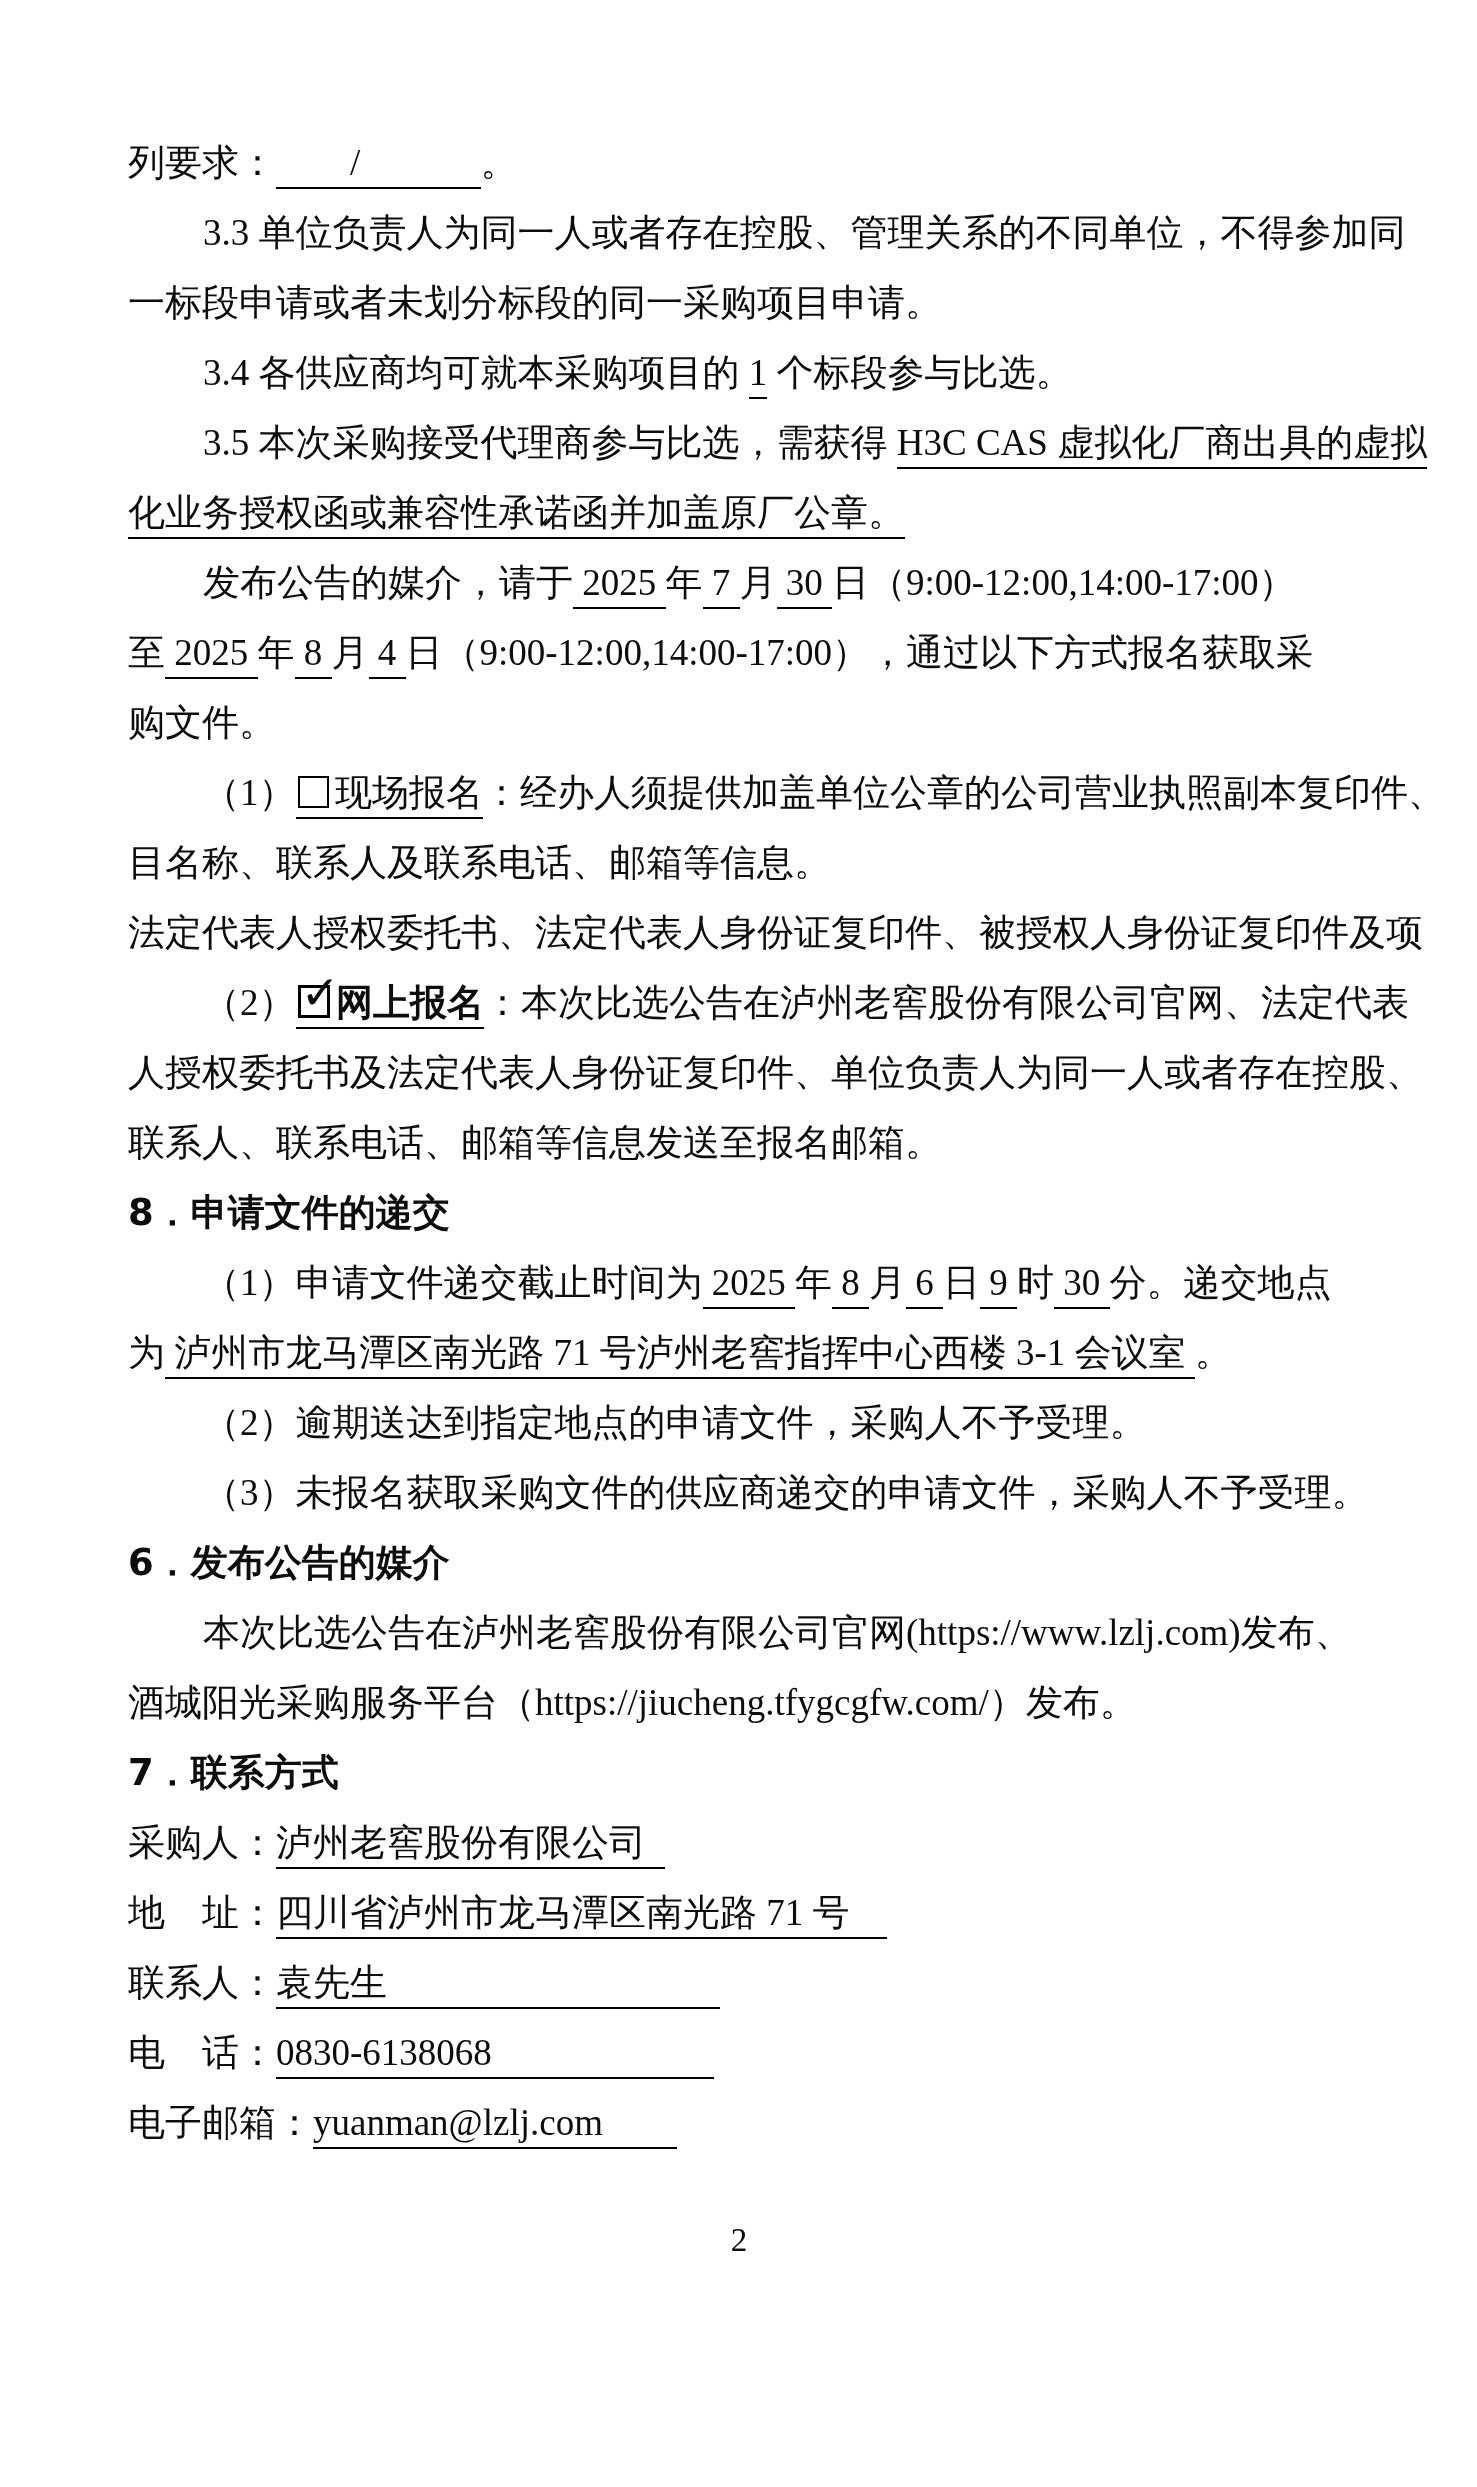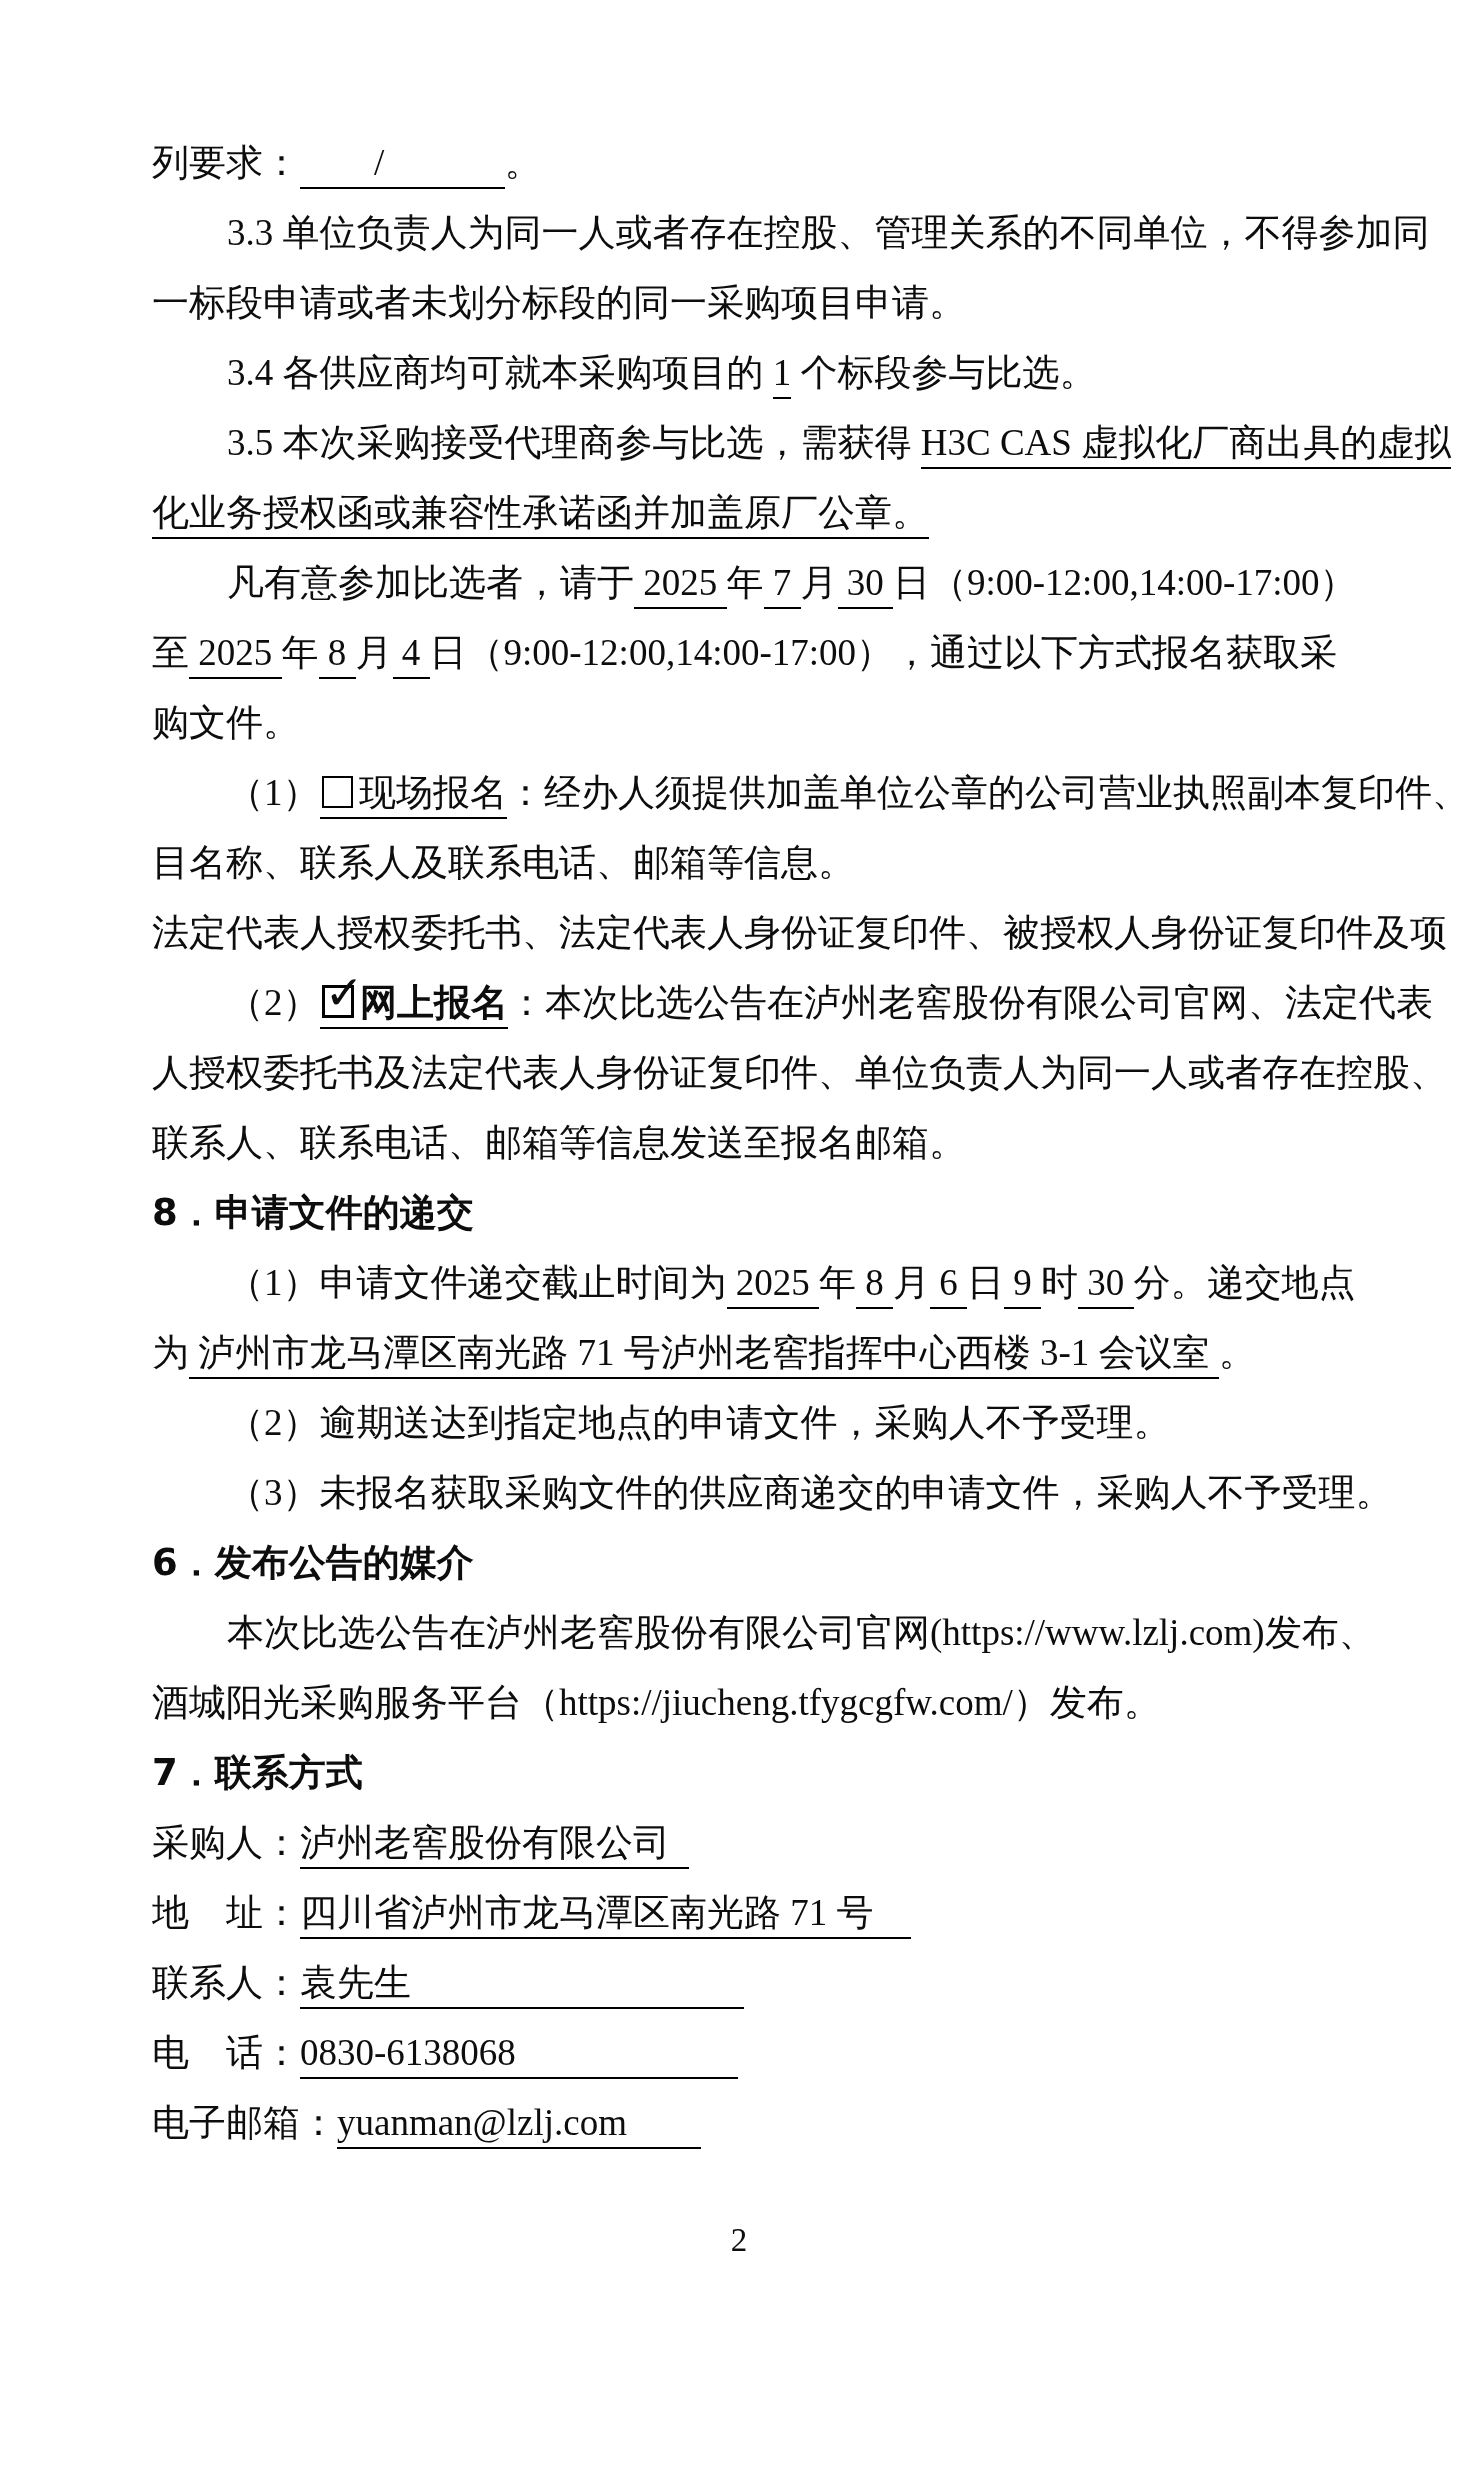--- a/index.html
+++ b/index.html
@@ -5,21 +5,21 @@
   html,body{margin:0;padding:0;background:#ffffff;}
   .page{
     position:relative;
     width:1478px;height:2487px;
     background:#ffffff;
     color:#0d0d0d;
     font-family:"Liberation Serif","DejaVu Serif",serif;
     font-size:37px;
     overflow:hidden;
   }
-  .doc{position:absolute;left:128px;top:128px;width:1281px;margin-left:24px;}
+  .doc{position:absolute;left:128px;top:128px;width:1281px;}
   .line{line-height:70px;height:70px;white-space:nowrap;}
   .ind{padding-left:75px;}
   .heading{
     font-weight:700;
     font-family:"DejaVu Sans","Liberation Sans",sans-serif;
   }
   .seg{white-space:pre;}
   .u{border-bottom:2px solid #000;padding-bottom:3.9px;}
   .b{font-weight:700;}
   .cbx{
@@ -44,21 +44,21 @@
 <body>
 
 <div class="page">
   <div class="doc">
       <div class="line"><span class="seg">列要求：</span><span class="seg u">　　/　　　&nbsp;</span><span class="seg">。</span></div>
       <div class="line ind"><span class="seg">3.3 单位负责人为同一人或者存在控股、管理关系的不同单位，不得参加同</span></div>
       <div class="line"><span class="seg">一标段申请或者未划分标段的同一采购项目申请。</span></div>
       <div class="line ind"><span class="seg">3.4 各供应商均可就本采购项目的&nbsp;</span><span class="seg u">1</span><span class="seg">&nbsp;个标段参与比选。</span></div>
       <div class="line ind"><span class="seg">3.5 本次采购接受代理商参与比选，需获得&nbsp;</span><span class="seg u">H3C CAS 虚拟化厂商出具的虚拟</span></div>
       <div class="line"><span class="seg u">化业务授权函或兼容性承诺函并加盖原厂公章。</span></div>
-      <div class="line ind"><span class="seg">凡有意参加比选者，请于</span><span class="seg u">&nbsp;2025&nbsp;</span><span class="seg">年</span><span class="seg u">&nbsp;7&nbsp;</span><span class="seg">月</span><span class="seg u">&nbsp;30&nbsp;</span><span class="seg">日（9:00-12:00,14:00-17:00）</span></div>
+      <div class="line ind"><span class="seg">发布公告的媒介，请于</span><span class="seg u">&nbsp;2025&nbsp;</span><span class="seg">年</span><span class="seg u">&nbsp;7&nbsp;</span><span class="seg">月</span><span class="seg u">&nbsp;30&nbsp;</span><span class="seg">日（9:00-12:00,14:00-17:00）</span></div>
       <div class="line"><span class="seg">至</span><span class="seg u">&nbsp;2025&nbsp;</span><span class="seg">年</span><span class="seg u">&nbsp;8&nbsp;</span><span class="seg">月</span><span class="seg u">&nbsp;4&nbsp;</span><span class="seg">日（9:00-12:00,14:00-17:00），通过以下方式报名获取采</span></div>
       <div class="line"><span class="seg">购文件。</span></div>
       <div class="line ind"><span class="seg">（1）</span><span class="seg u"><span class="cbx"></span></span><span class="seg u">现场报名</span><span class="seg">：经办人须提供加盖单位公章的公司营业执照副本复印件、</span></div>
       <div class="line"><span class="seg">目名称、联系人及联系电话、邮箱等信息。</span></div>
       <div class="line"><span class="seg">法定代表人授权委托书、法定代表人身份证复印件、被授权人身份证复印件及项</span></div>
       <div class="line ind"><span class="seg">（2）</span><span class="seg u"><span class="cbx checked"><span class="mark">✓</span></span></span><span class="seg u b">网上报名</span><span class="seg">：本次比选公告在泸州老窖股份有限公司官网、法定代表</span></div>
       <div class="line"><span class="seg">人授权委托书及法定代表人身份证复印件、单位负责人为同一人或者存在控股、</span></div>
       <div class="line"><span class="seg">联系人、联系电话、邮箱等信息发送至报名邮箱。</span></div>
       <div class="line heading"><span class="seg">8．申请文件的递交</span></div>
       <div class="line ind"><span class="seg">（1）申请文件递交截止时间为</span><span class="seg u">&nbsp;2025&nbsp;</span><span class="seg">年</span><span class="seg u">&nbsp;8&nbsp;</span><span class="seg">月</span><span class="seg u">&nbsp;6&nbsp;</span><span class="seg">日</span><span class="seg u">&nbsp;9&nbsp;</span><span class="seg">时</span><span class="seg u">&nbsp;30&nbsp;</span><span class="seg">分。递交地点</span></div>

